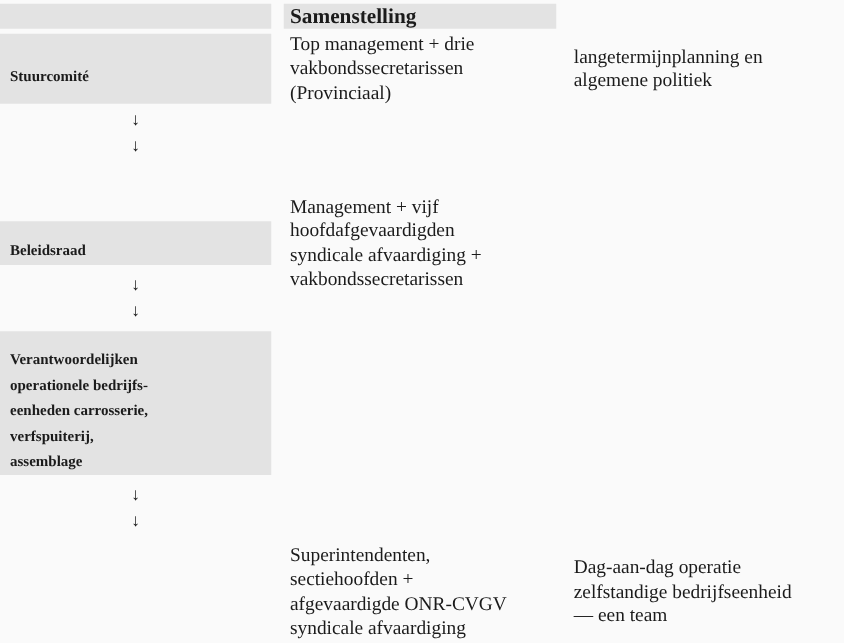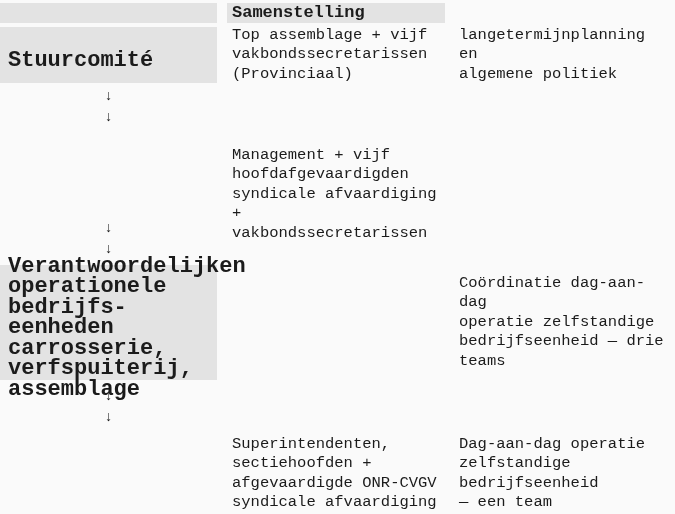--- a/index.html
+++ b/index.html
@@ -12,21 +12,20 @@
     font-family: "Liberation Serif", "DejaVu Serif", serif;
     color: #1b1b1b;
     overflow: hidden;
   }
   .grid {
     display: grid;
     width: 607px;
     height: 514px;
     grid-template-columns: 217px 10px 218px 10px 220px;
     grid-template-rows: 3px 20px 4px 56px 47px 82px 53px 115px 53px 81px;
-    font-family: Liberation Mono, monospace;
   }
   .cell { display: flex; align-items: center; overflow: visible; }
   .gray { background: #e3e3e3; }
 
   .col1 { grid-column: 1; }
   .col2 { grid-column: 3; }
   .col3 { grid-column: 5; }
   .rhead { grid-row: 2; }
   .r1 { grid-row: 4; }
   .sep1 { grid-row: 5; }
@@ -39,21 +38,21 @@
   .header-cell {
     font-weight: bold;
     font-size: 17px;
     line-height: 20px;
   }
   .header-cell.col2 { padding-left: 5px; }
   .header-cell.col3 { padding-left: 4px; }
 
   .label-cell {
     font-weight: bold;
-    font-size: 22px;
+    font-size: 12px;
     line-height: 20.5px;
     padding: 12px 6px 0 8px;
     white-space: pre-line;
   }
   .body-cell {
     font-size: 15.5px;
     line-height: 19.5px;
     white-space: pre-line;
   }
   .body-cell.col2 { padding-left: 5px; padding-right: 6px; }
@@ -73,50 +72,47 @@
 </head>
 <body>
 
 <div class="page">
   <div class="grid">
 
     <div class="cell gray rhead col1"></div>
     <div class="cell gray header-cell rhead col2">Samenstelling</div>
 
     <div class="cell gray label-cell r1 col1">Stuurcomité</div>
-    <div class="cell body-cell r1 col2">Top assemblage + vijf
+    <div class="cell body-cell r1 col2">Top management + drie
 vakbondssecretarissen
 (Provinciaal)</div>
     <div class="cell body-cell r1 col3">langetermijnplanning en
 algemene politiek</div>
 
     <div class="arrow-sep sep1">
       <span>↓</span>
       <span>↓</span>
     </div>
 
+    <div class="cell gray label-cell r2 col1">Beleidsraad</div>
     <div class="cell body-cell r2 col2">Management + vijf
 hoofdafgevaardigden
 syndicale afvaardiging +
 vakbondssecretarissen</div>
 
     <div class="arrow-sep sep2">
       <span>↓</span>
       <span>↓</span>
     </div>
 
     <div class="cell gray label-cell r3 col1">Verantwoordelijken
 operationele bedrijfs-
 eenheden carrosserie,
 verfspuiterij,
 assemblage</div>
-    <div class="cell body-cell r3 col3">Coördinatie dag-aan-dag
-operatie zelfstandige
-bedrijfseenheid — drie
-teams</div>
 
     <div class="arrow-sep sep3">
       <span>↓</span>
       <span>↓</span>
     </div>
 
     <div class="cell body-cell r4 col3">Dag-aan-dag operatie
 zelfstandige bedrijfseenheid
 — een team</div>
     <div class="cell body-cell r4 col2">Superintendenten,

